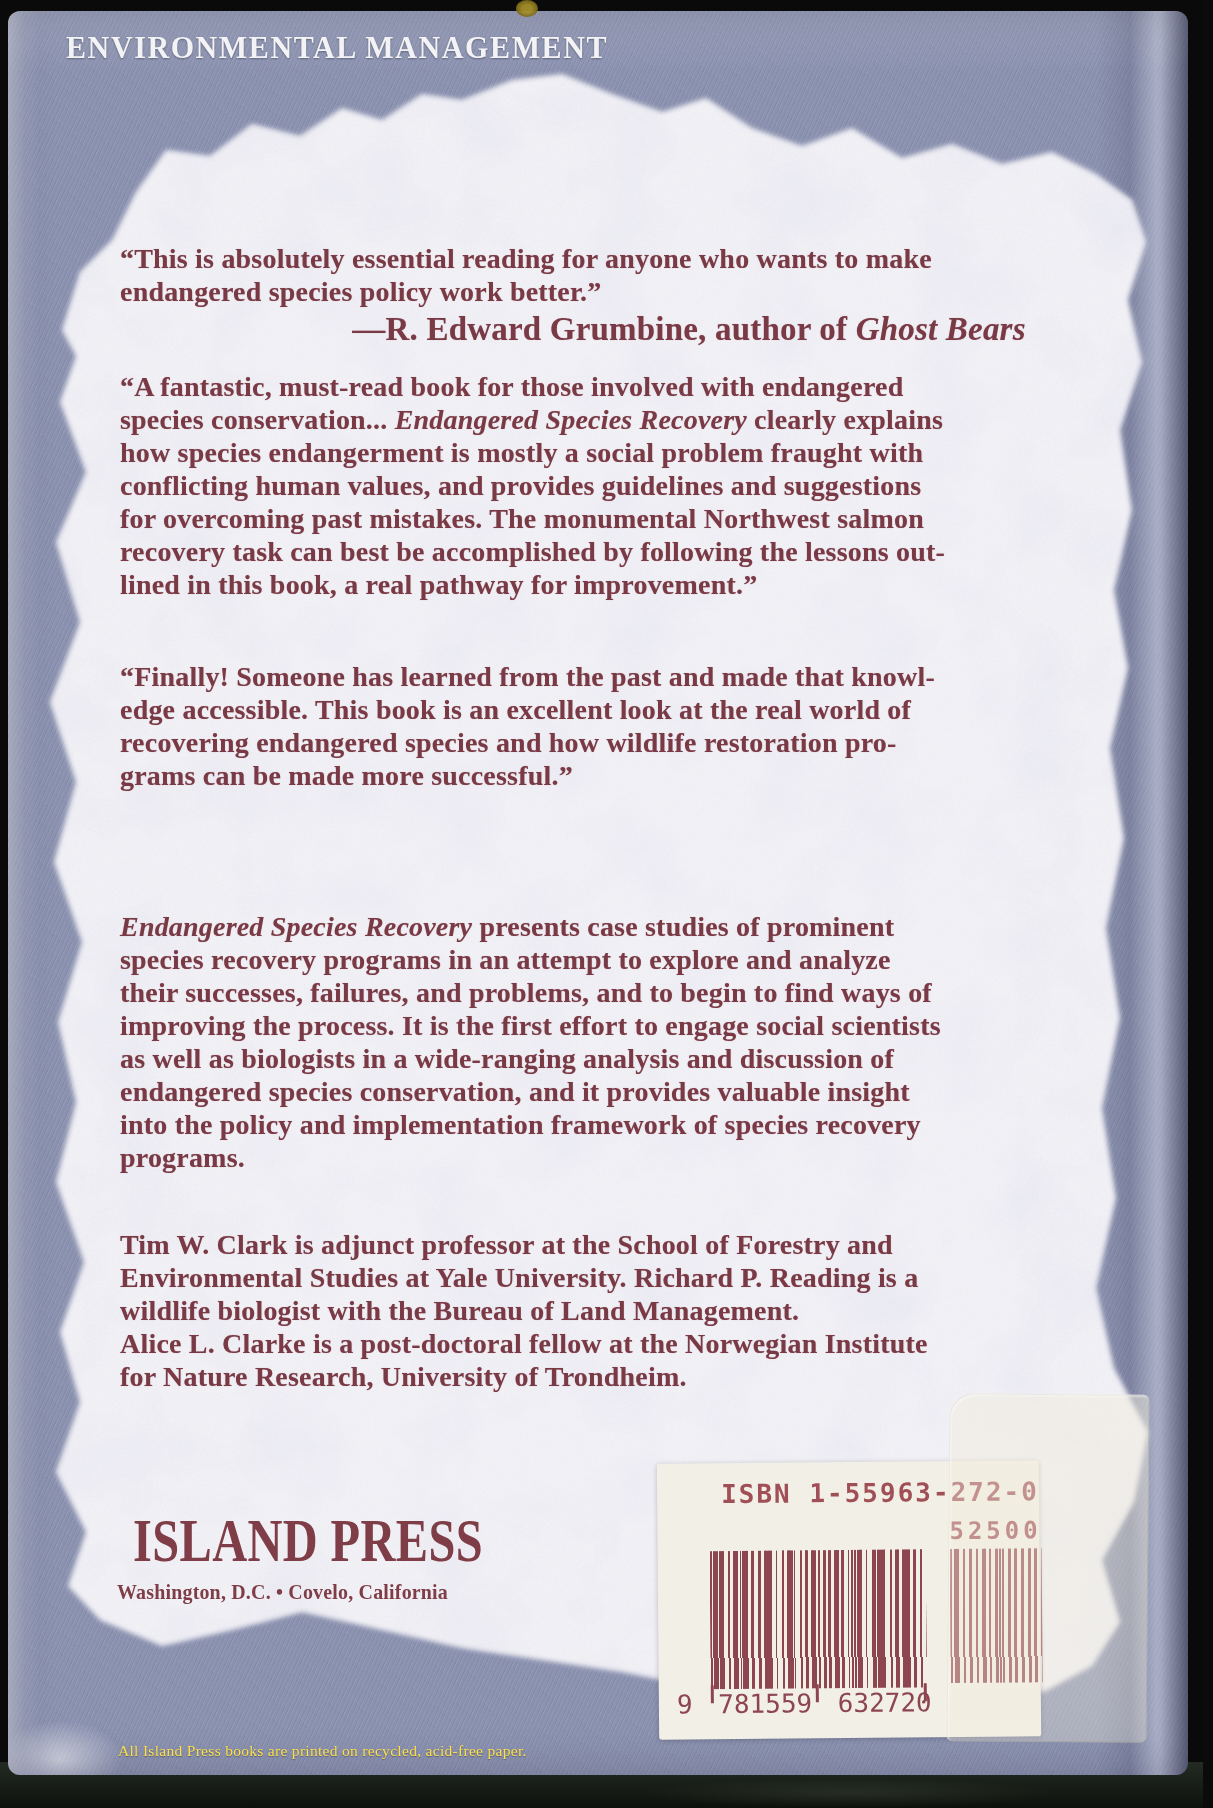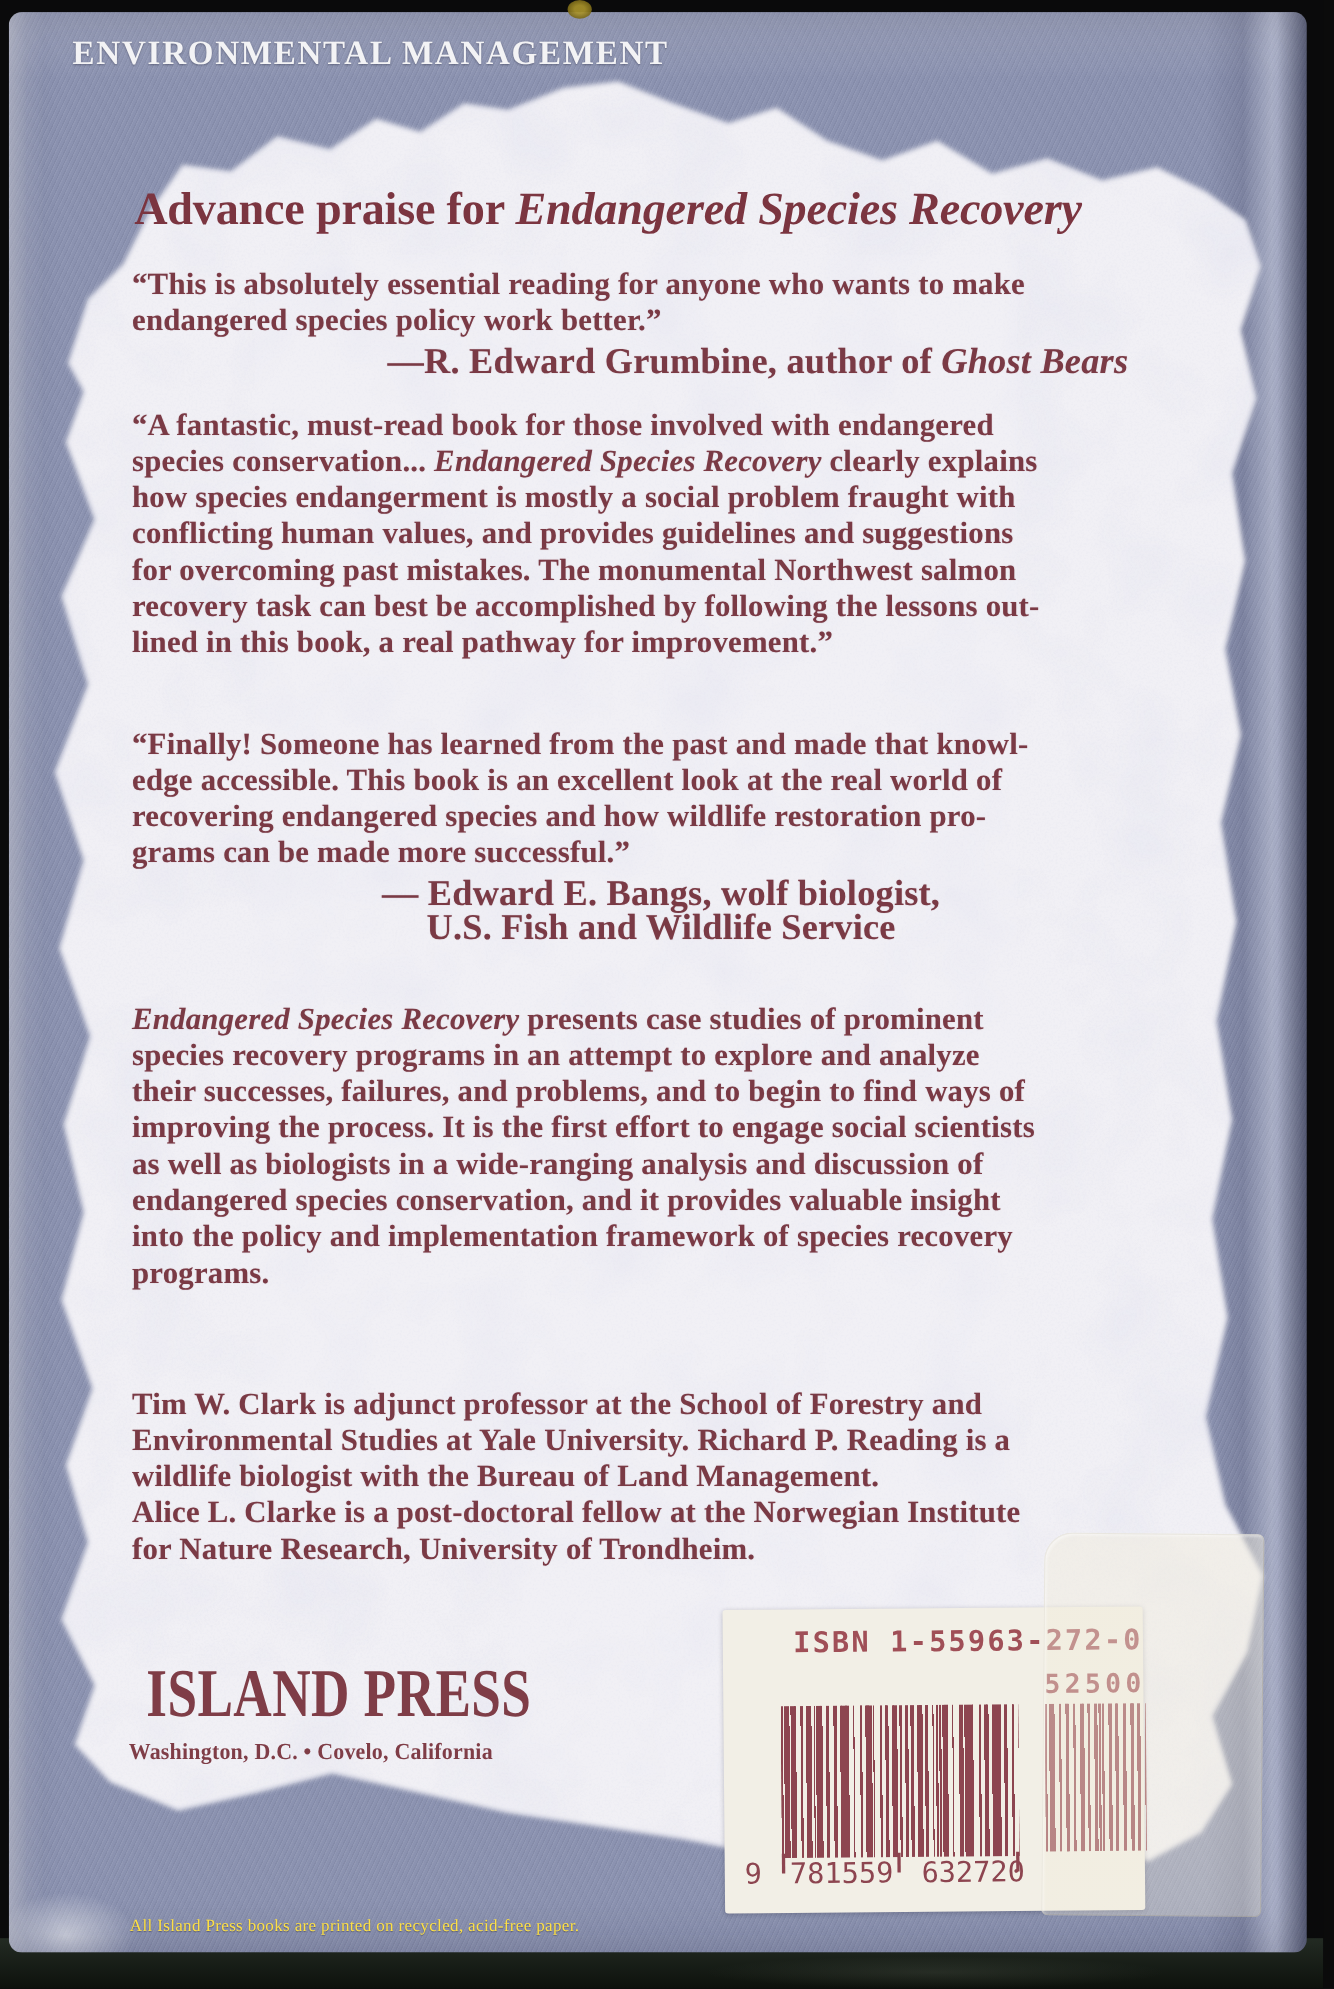--- a/index.html
+++ b/index.html
@@ -29,21 +29,21 @@
     text-shadow:0 1px 2px rgba(10,10,30,.35);}
   .heading{position:absolute;left:122px;top:168px;margin:0;font-size:42px;line-height:46px;
     font-weight:bold;color:#7b3540;white-space:nowrap;letter-spacing:-0.2px;}
   .quote,.attr{position:absolute;left:120px;width:1010px;color:#7a3a45;font-weight:bold;
     white-space:pre-line;letter-spacing:.2px;text-shadow:0 0 1px rgba(122,58,69,.35);}
   .quote{font-size:28px;line-height:33px;}
   .attr{font-size:33px;line-height:31px;text-align:center;width:962px;}
   .q1{top:242px;} .a1{top:314px;padding-left:88px;}
   .q2{top:370px;} .a2{top:612px;}
   .q3{top:660px;} .a3{top:798px;}
-  .desc{top:910px;} .bio{top:1228px;margin-top:32px;}
+  .desc{top:910px;} .bio{top:1228px;}
   .it{font-style:italic;}
   .pubname{position:absolute;left:133px;top:1505px;font-size:62px;font-weight:bold;color:#7f3d47;
     transform:scaleX(.78);transform-origin:left top;white-space:nowrap;letter-spacing:.5px;}
   .publoc{position:absolute;left:117px;top:1580px;font-size:21px;font-weight:bold;color:#7f3d47;
     transform:scaleX(.95);transform-origin:left top;white-space:nowrap;letter-spacing:.2px;}
   
   .panel{position:absolute;left:658px;top:1462px;width:382px;height:276px;background:#f2efe6;
     transform:rotate(-.5deg);box-shadow:0 1px 5px rgba(20,20,40,.25);border-radius:3px;}
   .isbn{position:absolute;left:64px;top:16px;font-family:"DejaVu Sans Mono",monospace;
     font-size:26px;font-weight:bold;color:#a04f57;letter-spacing:2px;white-space:nowrap;}
@@ -102,40 +102,37 @@
     </defs>
     <path d="M 62 330 L 80 272 L 112 240 L 136 192 L 166 150 L 210 156 L 252 124 L 300 136 L 342 108 L 382 120 L 422 94 L 462 100 L 512 80 L 562 74 L 612 94 L 662 112 L 706 98 L 752 128 L 802 146 L 852 128 L 902 158 L 952 144 L 1002 164 L 1052 152 L 1096 174 L 1132 200 L 1146 242 L 1128 300 L 1142 362 L 1120 430 L 1132 510 L 1114 590 L 1128 668 L 1110 748 L 1124 838 L 1106 928 L 1120 1018 L 1102 1108 L 1116 1198 L 1096 1288 L 1114 1368 L 1148 1432 L 1134 1502 L 1102 1560 L 1120 1622 L 1092 1666 L 1044 1692 L 982 1672 L 920 1696 L 852 1680 L 782 1702 L 702 1688 L 622 1672 L 542 1660 L 462 1648 L 382 1630 L 302 1612 L 232 1630 L 162 1646 L 100 1620 L 68 1586 L 86 1532 L 56 1472 L 80 1402 L 60 1332 L 84 1262 L 56 1182 L 76 1102 L 58 1022 L 82 942 L 54 862 L 76 782 L 50 702 L 80 622 L 56 542 L 86 472 L 60 402 L 76 356 Z" fill="#f1f0f5" filter="url(#soften)"></path>
     <g clip-path="url(#paperclip)">
       <rect x="0" y="0" width="1213" height="1808" filter="url(#blotch)" opacity="0.5"></rect>
       <rect x="0" y="0" width="1213" height="1808" filter="url(#speckle)" opacity="0.38"></rect>
     </g>
   </svg>
 
   <div class="category">ENVIRONMENTAL MANAGEMENT</div>
 
-  <h1 class="heading"><span>Advance praise for </span><span class="it">Endangered Species Recovery</span></h1>
 
   <div class="quote q1"><span>“This is absolutely essential reading for anyone who wants to make
 endangered species policy work better.”</span></div>
   <div class="attr a1"><span>—R. Edward Grumbine, author of </span><span class="it">Ghost Bears</span></div>
 
   <div class="quote q2"><span>“A fantastic, must-read book for those involved with endangered
 species conservation... </span><span class="it">Endangered Species Recovery</span><span> clearly explains
 how species endangerment is mostly a social problem fraught with
 conflicting human values, and provides guidelines and suggestions
 for overcoming past mistakes. The monumental Northwest salmon
 recovery task can best be accomplished by following the lessons out-
 lined in this book, a real pathway for improvement.”</span></div>
 
   <div class="quote q3"><span>“Finally! Someone has learned from the past and made that knowl-
 edge accessible. This book is an excellent look at the real world of
 recovering endangered species and how wildlife restoration pro-
 grams can be made more successful.”</span></div>
-  <div class="attr a3"><span>— Edward E. Bangs, wolf biologist,
-U.S. Fish and Wildlife Service</span></div>
 
   <div class="quote desc"><span class="it">Endangered Species Recovery</span><span> presents case studies of prominent
 species recovery programs in an attempt to explore and analyze
 their successes, failures, and problems, and to begin to find ways of
 improving the process. It is the first effort to engage social scientists
 as well as biologists in a wide-ranging analysis and discussion of
 endangered species conservation, and it provides valuable insight
 into the policy and implementation framework of species recovery
 programs.</span></div>
 

